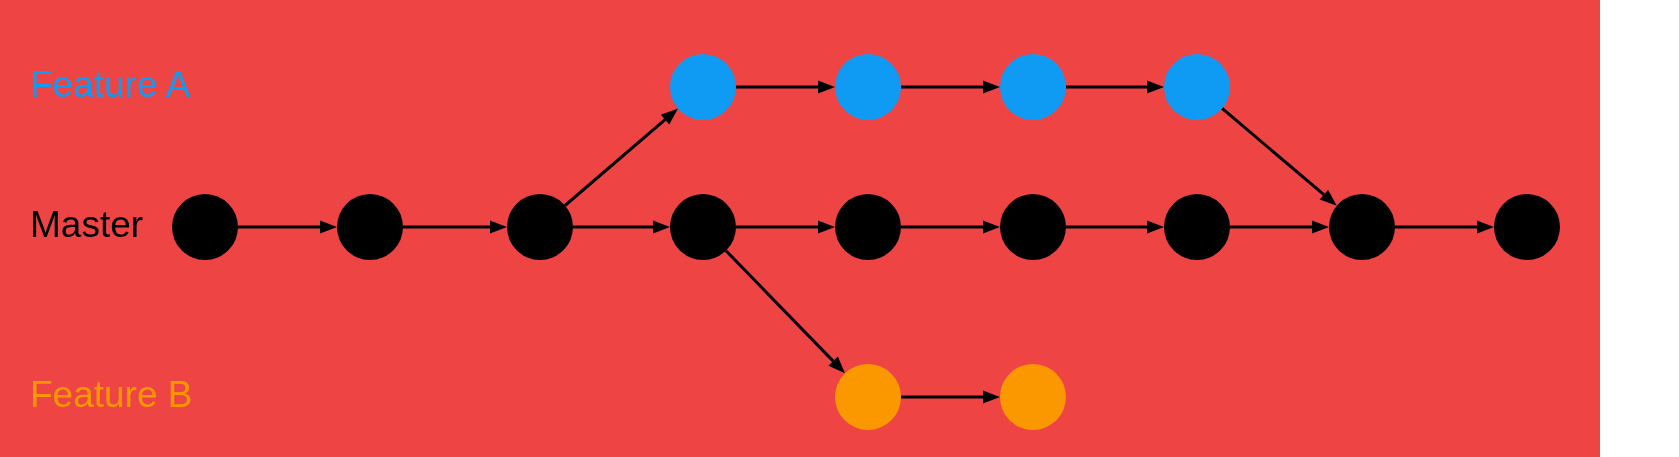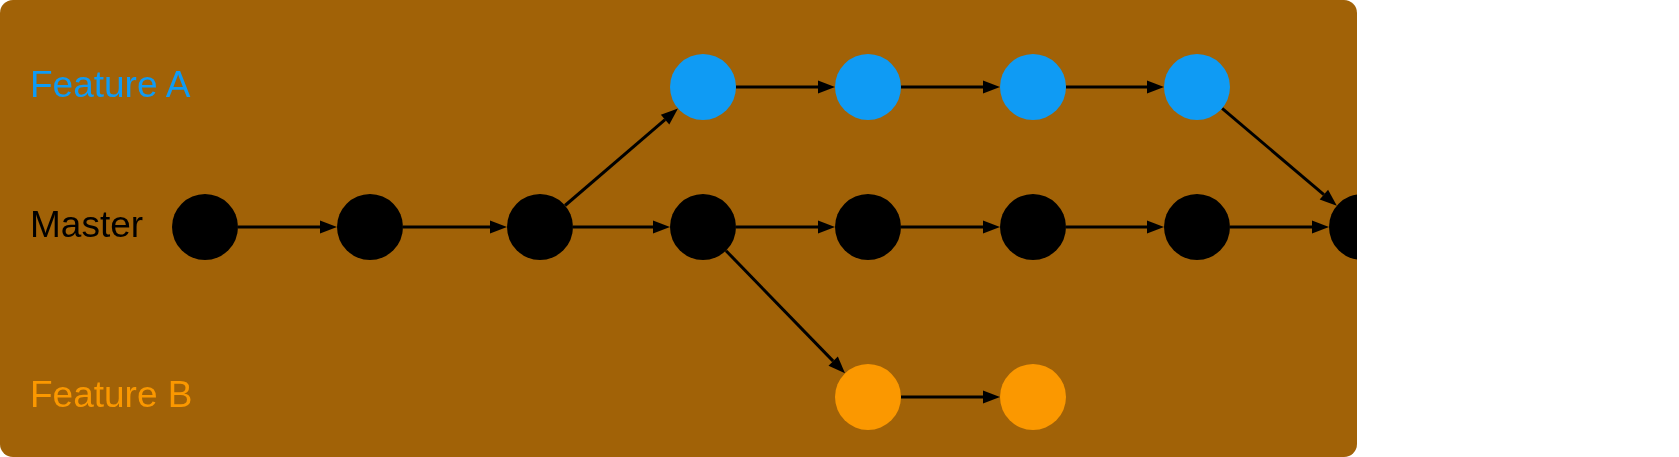--- a/index.html
+++ b/index.html
@@ -6,25 +6,24 @@
   html, body {
     margin: 0;
     padding: 0;
     background: #ffffff;
   }
   body {
     font-family: "Liberation Sans", sans-serif;
   }
   #diagram-root {
     position: relative;
-    width: 1357px;
+    width: 1600px;
     height: 457px;
-    background: #a16207;
+    background: #ef4444;
     overflow: hidden;
-    border-radius: 13px;
   }
   #diagram-svg {
     position: absolute;
     top: 0;
     left: 0;
     width: 1679px;
     height: 457px;
     display: block;
   }
   .branch-label {

